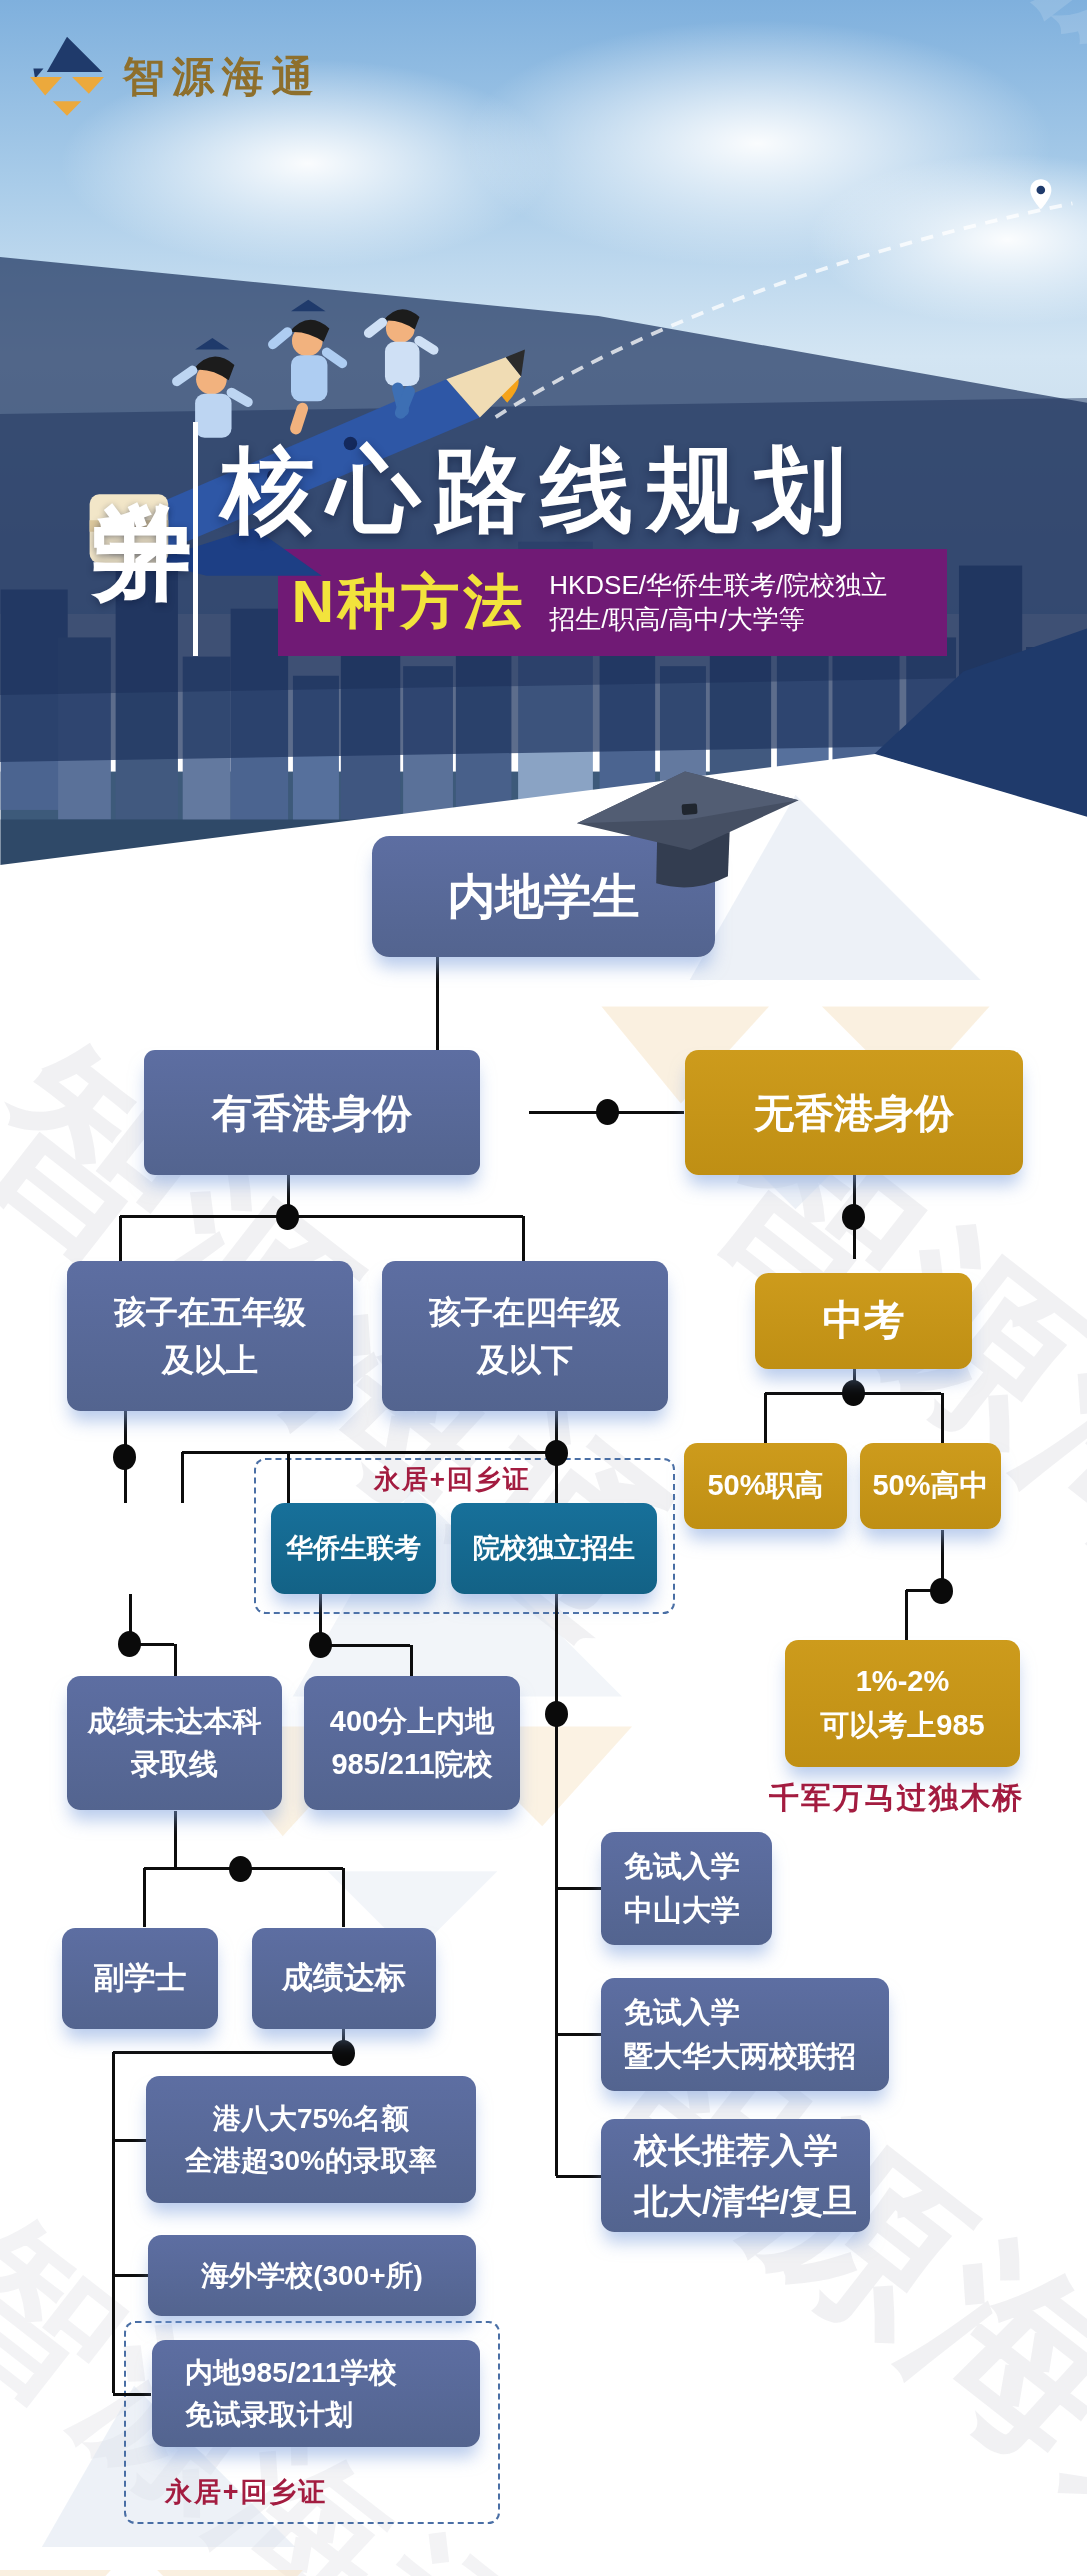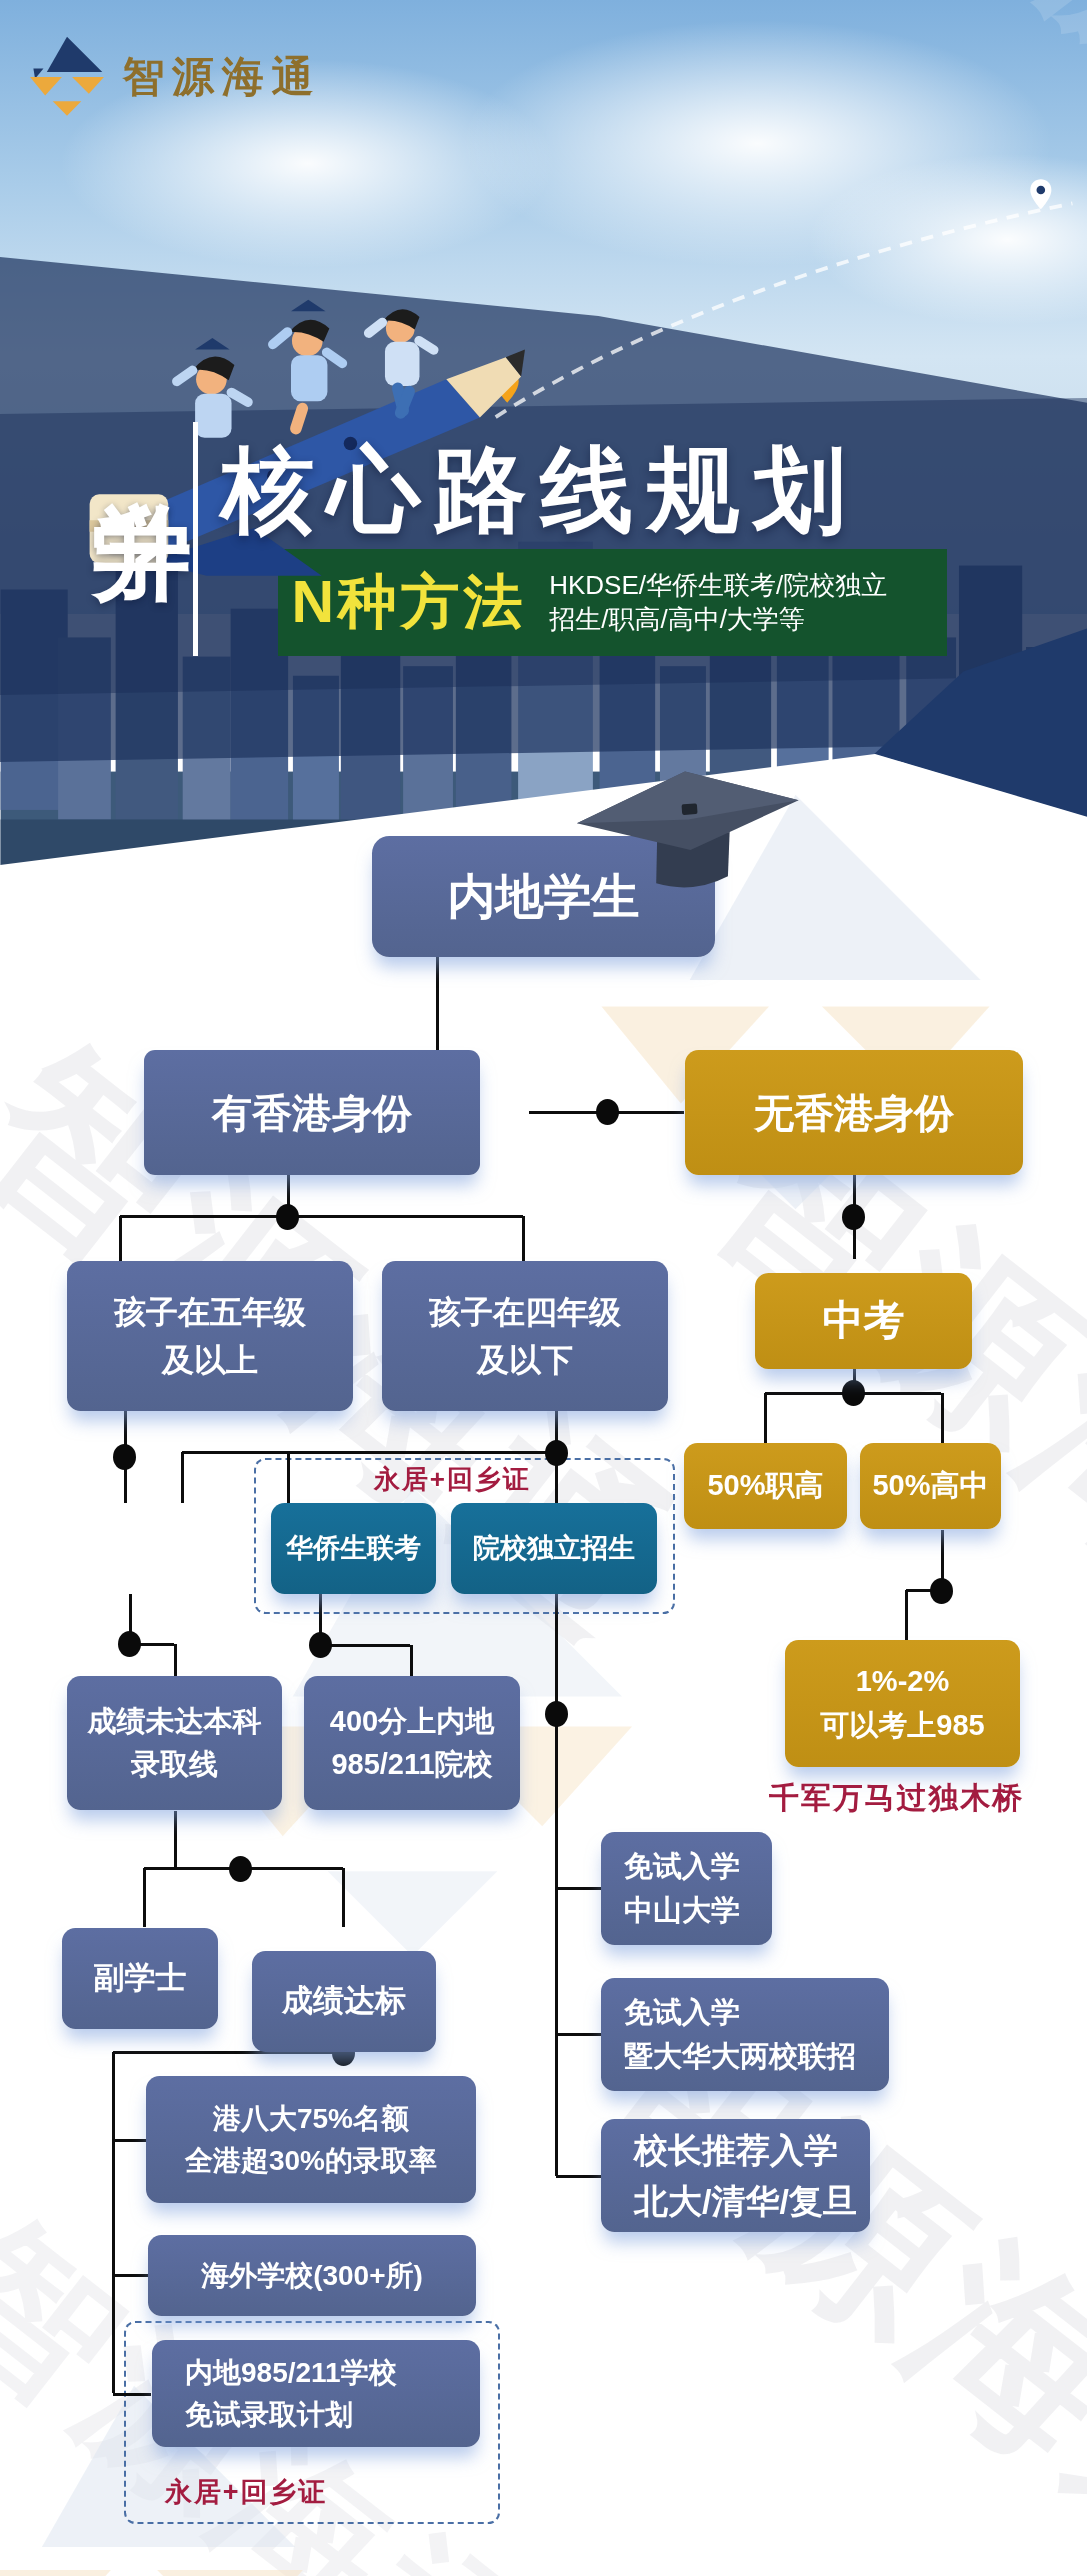--- a/index.html
+++ b/index.html
@@ -25,21 +25,21 @@
     clip-path:polygon(0 138px,875px 27px,1088px 90px,1088px 153px,0 153px);}
   .logo-row{position:absolute;left:25px;top:35px;display:flex;align-items:center;z-index:9;}
   .logo-mark{width:84px;height:84px;}
   .logo-text{margin-left:13.4px;font-size:42px;font-weight:800;color:#8e6f2c;letter-spacing:7.7px;}
   .title-vert{position:absolute;left:88px;top:420px;z-index:9;color:#fff;font-weight:800;
     font-size:100px;line-height:1.12;writing-mode:vertical-rl;text-orientation:upright;
     text-shadow:0 2.9px 7.7px rgba(10,20,50,.4);}
   .title-div{position:absolute;left:193px;top:422px;width:4.8px;height:234px;background:#fff;z-index:9;}
   .title-main{position:absolute;left:221px;top:428px;z-index:9;color:#fff;font-weight:800;
     font-size:93px;letter-spacing:13.4px;white-space:nowrap;text-shadow:0 3.8px 9.6px rgba(10,20,50,.45);}
-  .sub-box{position:absolute;left:278px;top:549px;width:669px;height:107px;background:#14532d;
+  .sub-box{position:absolute;left:278px;top:549px;width:669px;height:107px;background:#701a75;
     z-index:8;display:flex;align-items:center;padding-left:13.4px;box-sizing:border-box;}
   .badge{font-size:59px;font-weight:800;color:#f2e33c;letter-spacing:3.8px;margin-right:23px;white-space:nowrap;}
   .sub-lines{color:#fff;font-size:26px;font-weight:500;line-height:1.28;white-space:nowrap;}
   .illu{position:absolute;left:34px;top:288px;width:537px;height:288px;z-index:9;}
   .flight{position:absolute;left:484px;top:144px;width:603px;height:297px;z-index:8;}
   
   .wm-text{position:absolute;font-weight:800;white-space:nowrap;pointer-events:none;
     transform:rotate(38deg);letter-spacing:9.6px;z-index:1;}
   .wm-logo{position:absolute;pointer-events:none;z-index:1;}
   
@@ -285,21 +285,21 @@
   <div class="node slate" style="left:67px;top:1676px;width:215px;height:134px;font-size:29px;">成绩未达本科
 录取线</div>
   <div class="node slate" style="left:304px;top:1676px;width:216px;height:134px;font-size:29px;">400分上内地
 985/211院校</div>
 
   <div class="node gold" style="left:785px;top:1640px;width:235px;height:127px;font-size:29px;">1%-2%
 可以考上985</div>
   <div class="caption" style="left:743px;top:1778px;width:307px;">千军万马过独木桥</div>
 
   <div class="node slate" style="left:62px;top:1928px;width:156px;height:101px;font-size:31px;">副学士</div>
-  <div class="node slate" style="left:252px;top:1928px;width:184px;height:101px;font-size:31px;margin-top:23px;">成绩达标</div>
+  <div class="node slate" style="left:252px;top:1928px;width:184px;height:101px;font-size:31px;">成绩达标</div>
 
   <div class="node slate left" style="left:601px;top:1832px;width:171px;height:113px;font-size:29px;padding-left:23px;">免试入学
 中山大学</div>
   <div class="node slate left" style="left:601px;top:1978px;width:288px;height:113px;font-size:29px;padding-left:23px;">免试入学
 暨大华大两校联招</div>
   <div class="node slate left" style="left:601px;top:2119px;width:269px;height:113px;font-size:34px;padding-left:33px;">校长推荐入学
 北大/清华/复旦</div>
 
   <div class="node slate" style="left:146px;top:2076px;width:330px;height:127px;font-size:28px;">港八大75%名额
 全港超30%的录取率</div>

